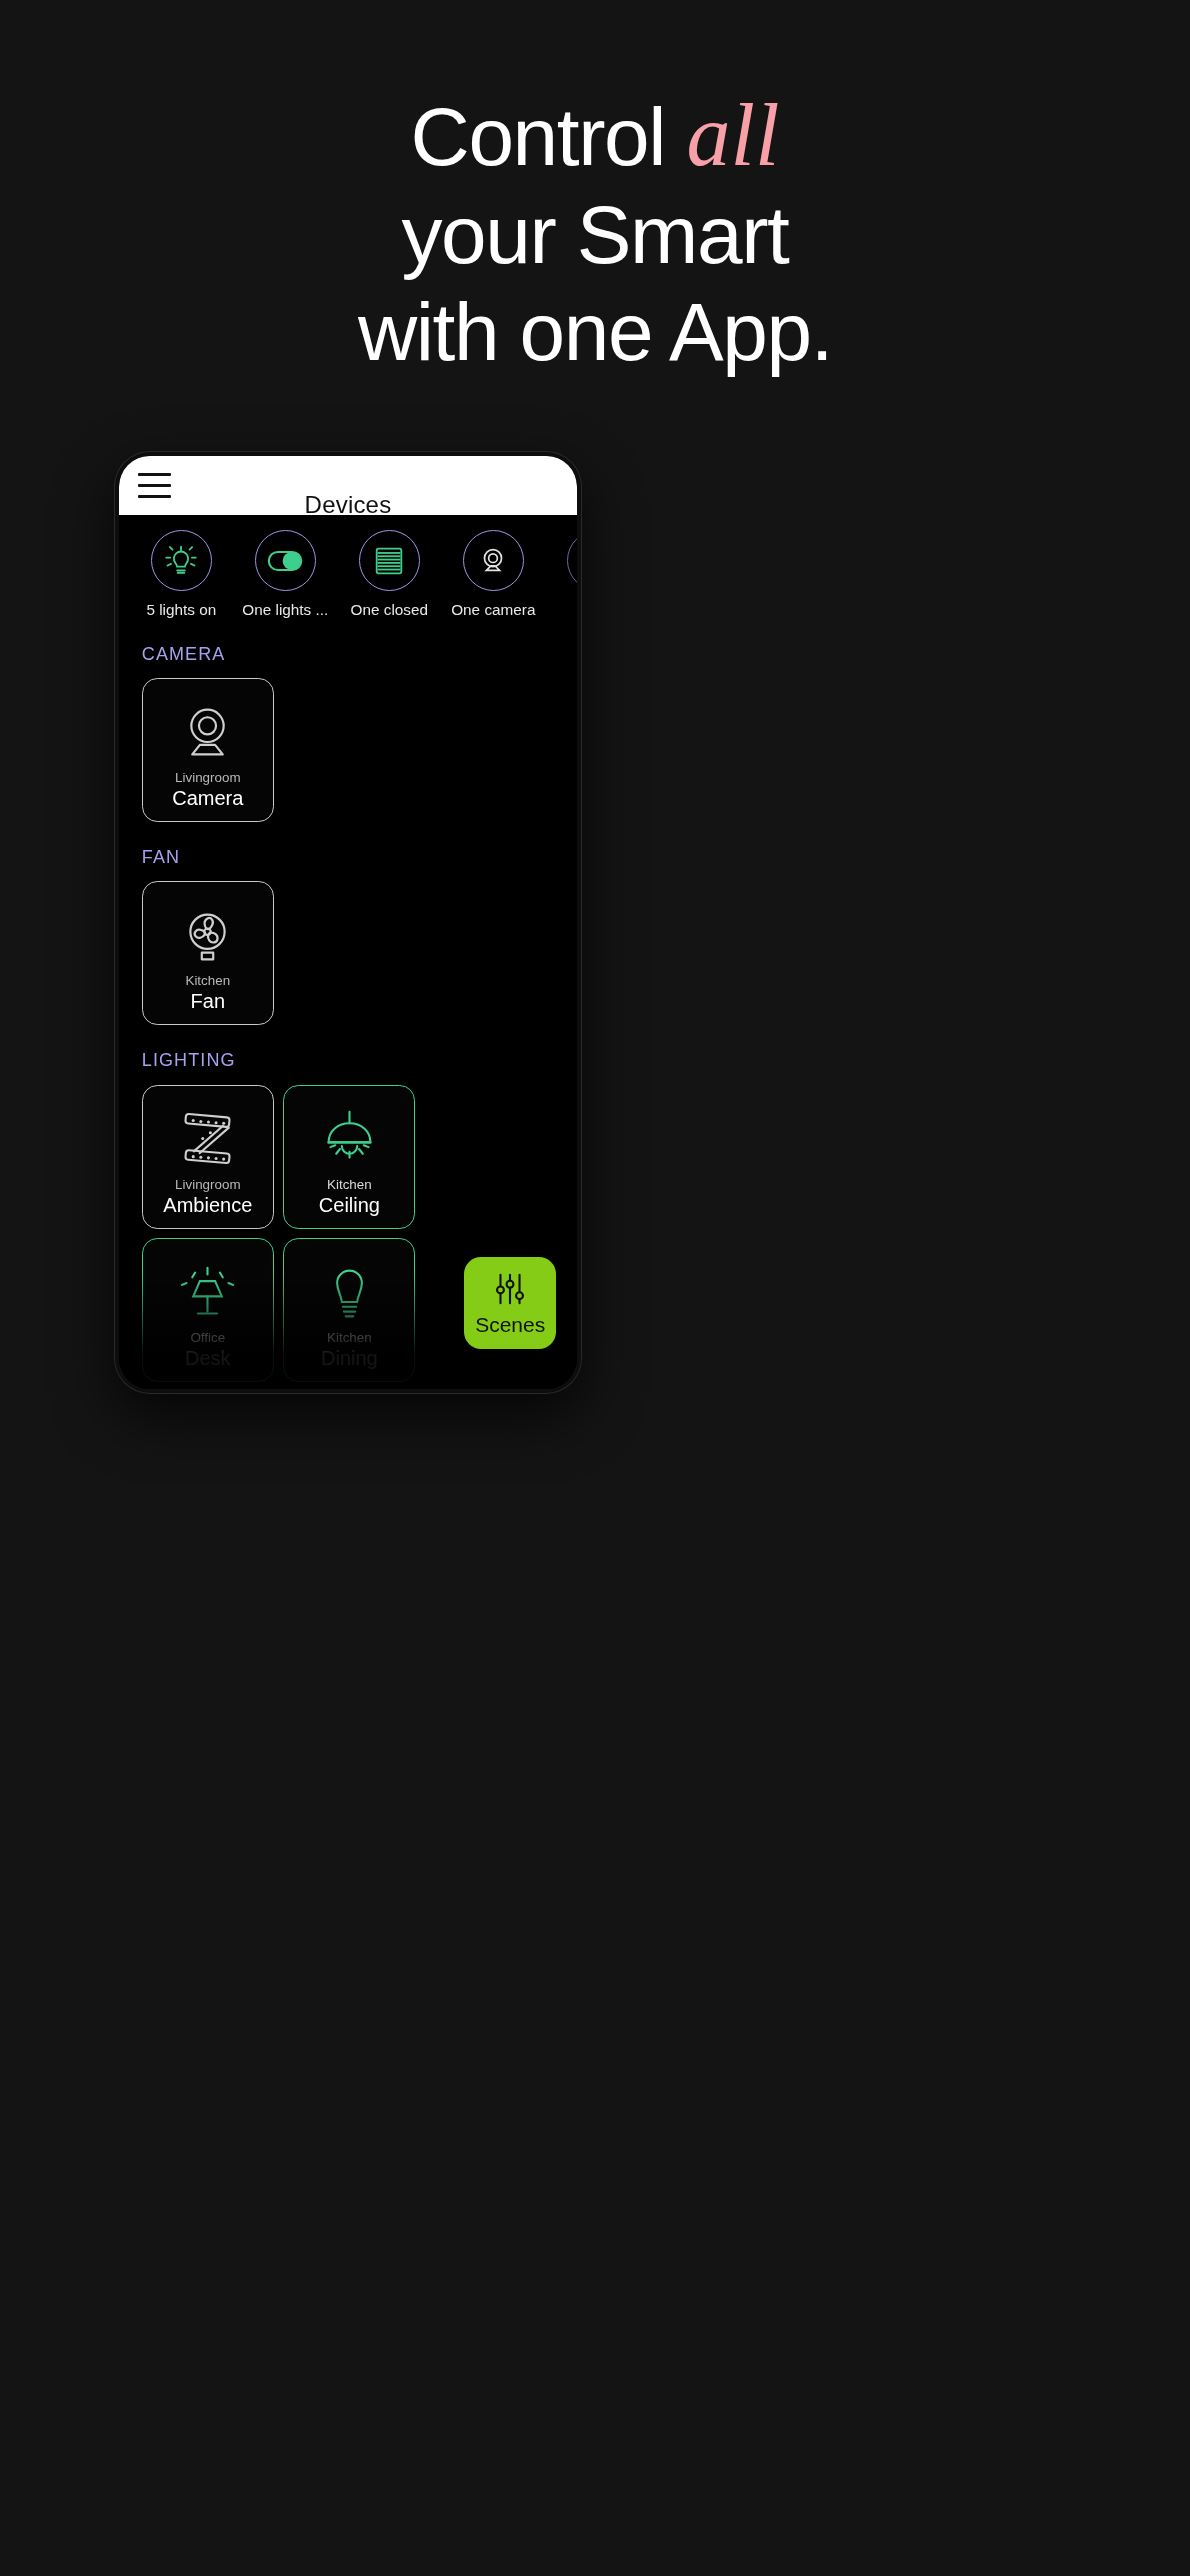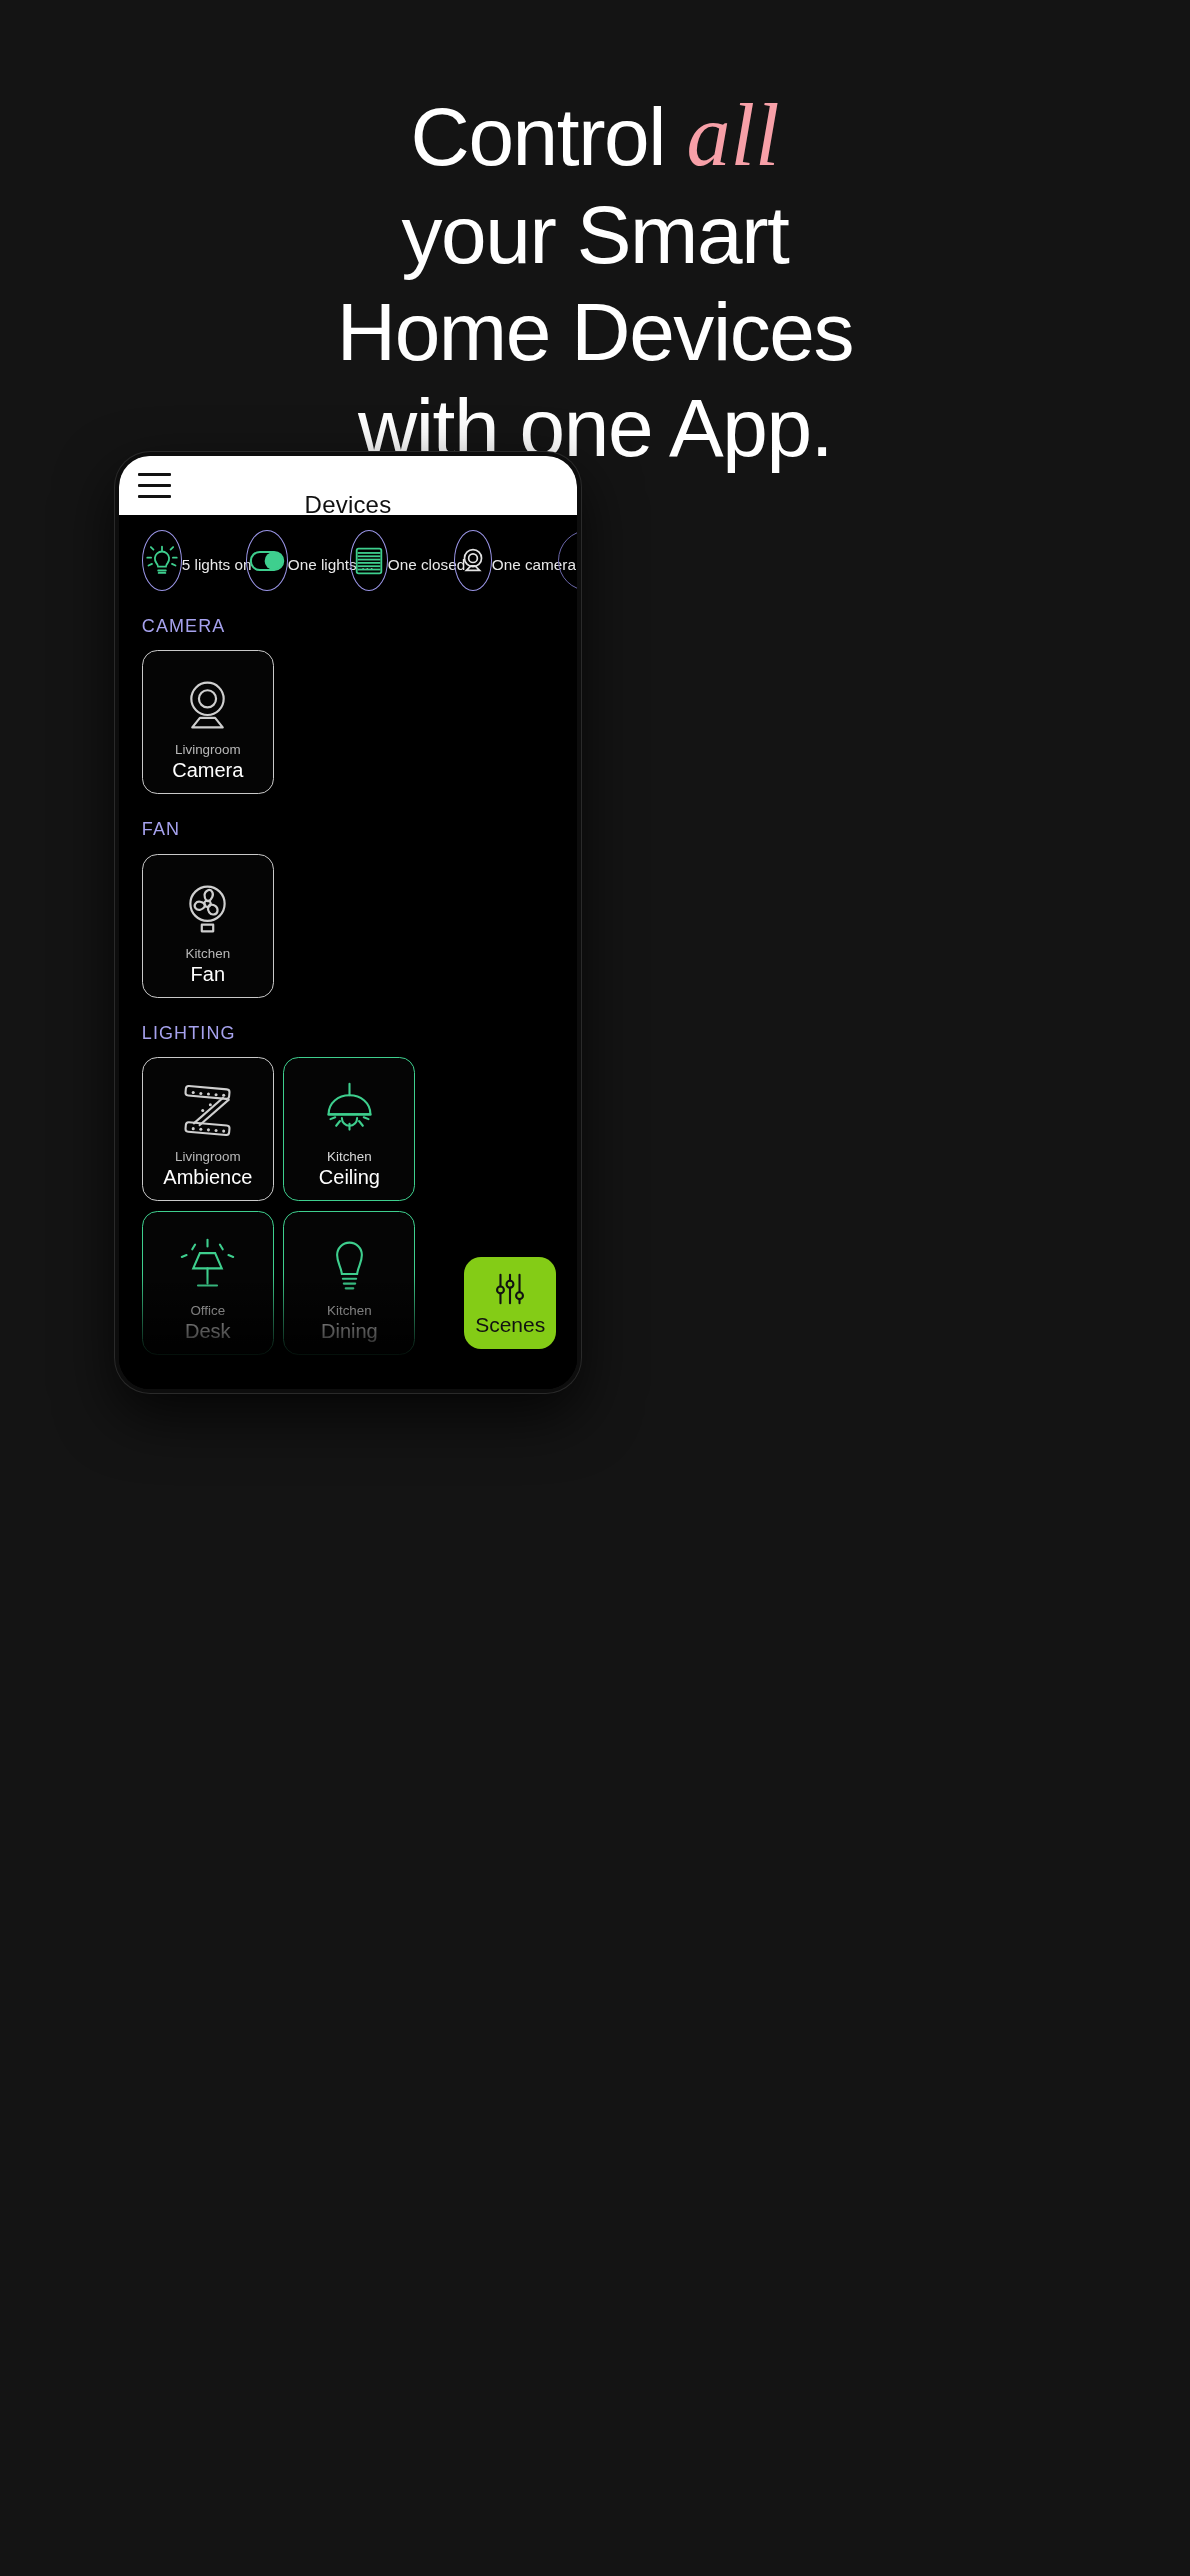--- a/index.html
+++ b/index.html
@@ -61,21 +61,21 @@
     font-size: 24px; color:#111; letter-spacing:0.2px;
     pointer-events:none;
     margin-top:40px;
   }
 
   
   .screen { position:absolute; top:59px; left:0; right:0; bottom:0; background:#000; overflow:hidden; }
 
   
   .chips { display:flex; gap:25px; padding: 15.3px 0 0 23px; }
-  .chip { display:flex; align-items:center; width:79px; flex:0 0 auto; }
+  .chip { display:flex; flex-direction:column; align-items:center; width:79px; flex:0 0 auto; }
   .chip-circle {
     width:61px; height:61px; border-radius:50%;
     border:1.5px solid #9b96e8;
     display:flex; align-items:center; justify-content:center;
   }
   .chip-label { margin-top:9.6px; font-size:15.3px; color:#e9e9e9; white-space:nowrap; }
   .chip:nth-child(5) .chip-circle { border-color:#6a66a8; }
   .chip:nth-child(5) .chip-label { color:#8e8e8e; }
 
   
@@ -113,21 +113,20 @@
   }
 </style>
 </head>
 <body>
 
 <div class="page">
 
   <div class="headline">
     <span class="line"><span>Control </span><span class="accent">all</span></span>
     <span class="line">your Smart</span>
-    <span class="line">Home Devices</span>
     <span class="line">with one App.</span>
   </div>
 
   <div class="phone">
     <div class="phone-inner">
 
       <div class="appbar">
         <div class="hamburger">
           <span></span>
             <span></span>

